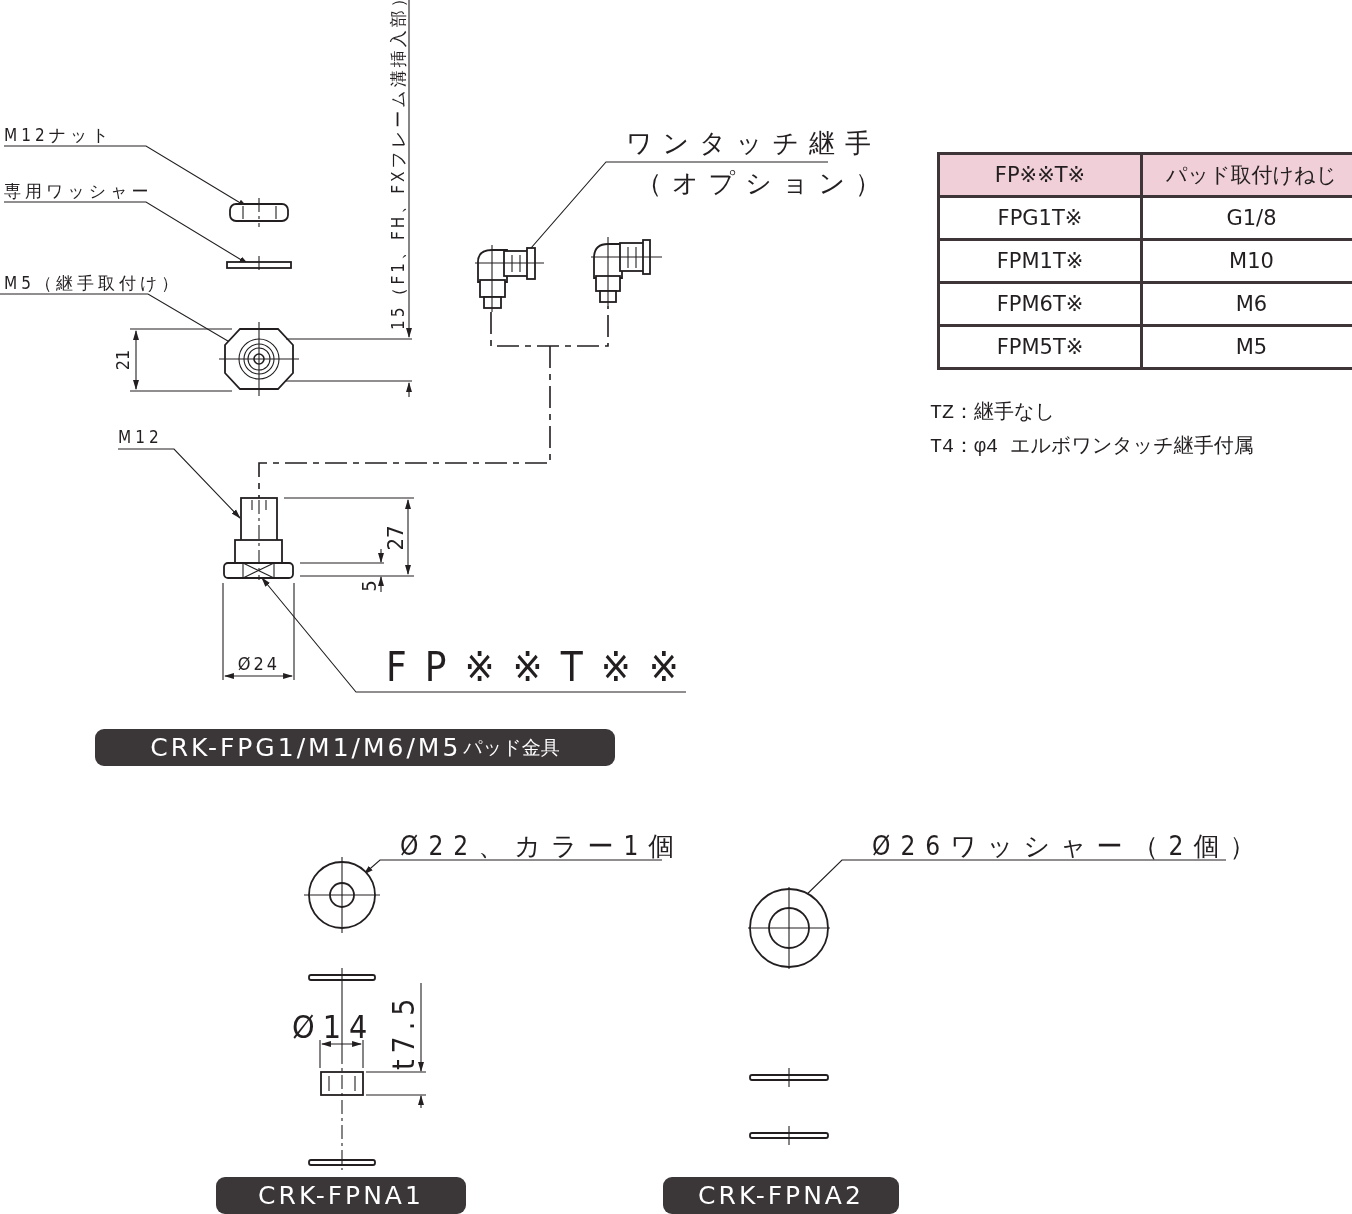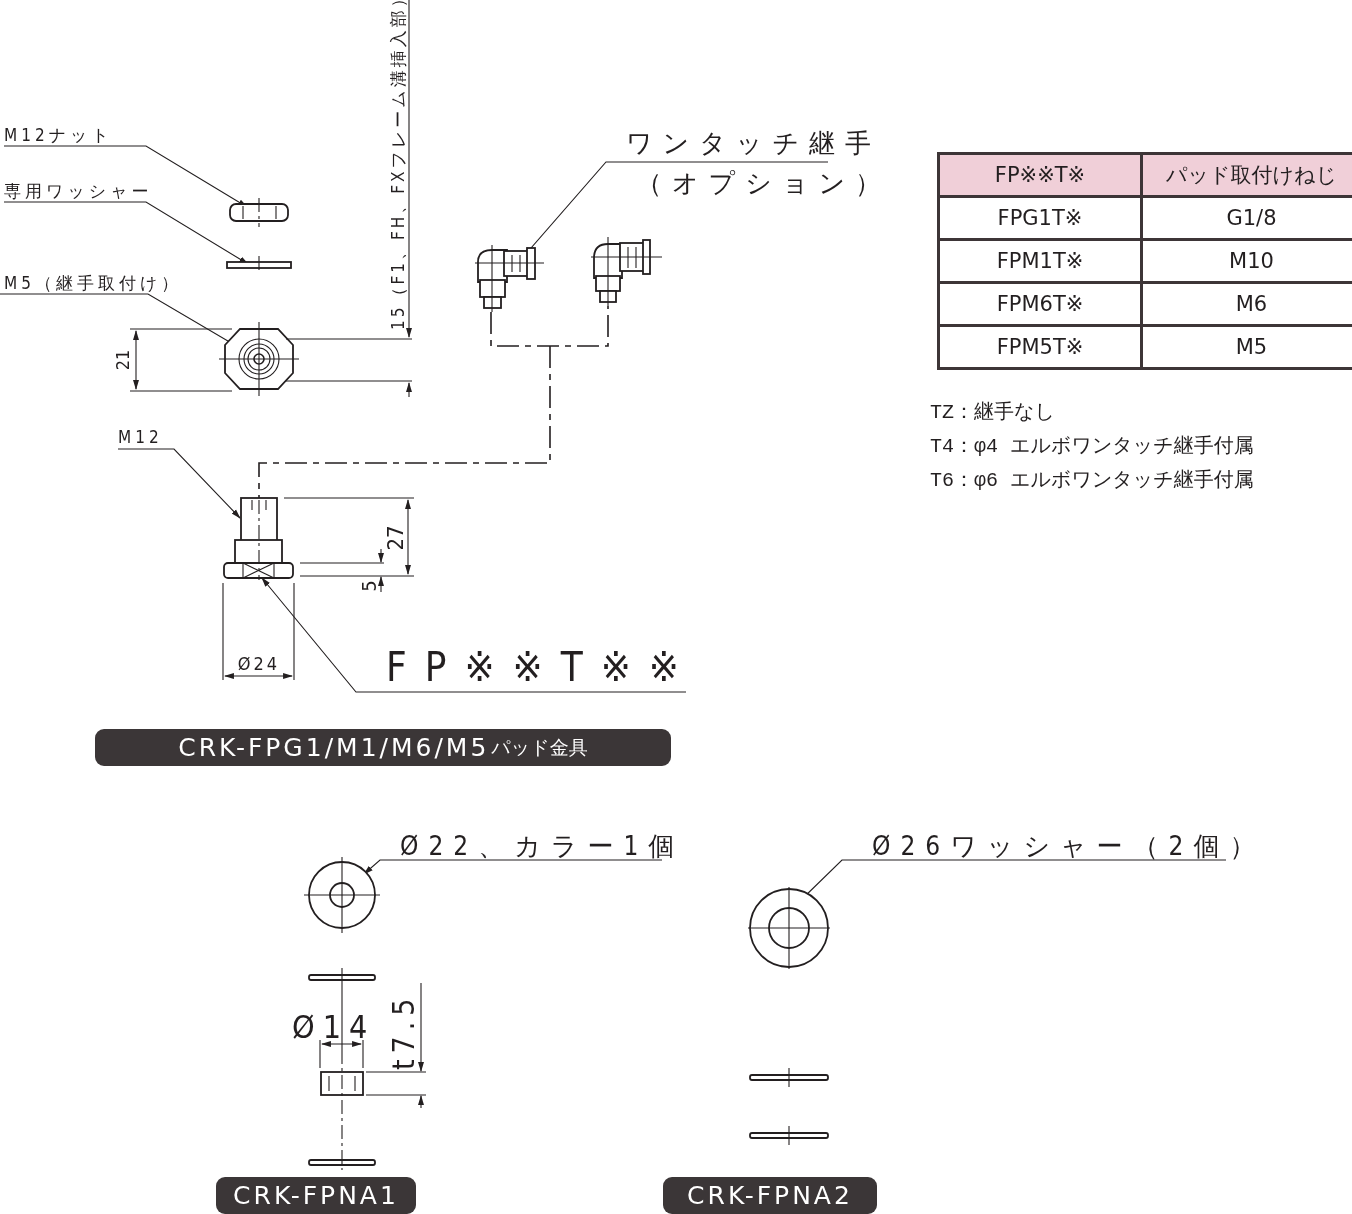--- a/index.html
+++ b/index.html
@@ -20,23 +20,23 @@
   .spec-table { position:absolute; left:925px; top:152px; width:426px; border-collapse:collapse; font-family:"DejaVu Sans", sans-serif; font-size:21px; color:#231f20;margin-left:12px; }
   .spec-table th, .spec-table td { border:3px solid #3d3537; height:40px; text-align:center; padding:0; font-weight:normal; }
   .spec-table th { background:#f0cfd8; }
   .spec-table td:first-child, .spec-table th:first-child { width:200px; }
 
   .notes { position:absolute; left:930px; top:396px; font-size:20px; line-height:34px; color:#231f20; }
   .notes div { white-space:nowrap;font-family:Liberation Mono, monospace; }
 
   .badge { position:absolute; background:#3b3637; color:#ffffff; border-radius:9px; font-family:"DejaVu Sans", sans-serif; display:flex; align-items:center; justify-content:center; letter-spacing:3px; }
   .badge .sub { font-size:19px; letter-spacing:0; margin-left:2px; }
-  .b1 { left:95px; top:729px; width:576px; height:37px; font-size:25px; }
-  .b2 { left:216px; top:1177px; width:200px; height:37px; font-size:25px; }
-  .b3 { left:663px; top:1177px; width:214px; height:37px; font-size:25px;justify-content:center; }
+  .b1 { left:95px; top:729px; width:520px; height:37px; font-size:25px; }
+  .b2 { left:216px; top:1177px; width:250px; height:37px; font-size:25px; }
+  .b3 { left:663px; top:1177px; width:236px; height:37px; font-size:25px;justify-content:center; }
 </style>
 </head>
 <body>
 
 <svg id="drawing" width="1352" height="1214" viewBox="0 0 1352 1214">
   <defs>
     <marker id="arr" viewBox="0 0 10 10" refX="9" refY="5" markerWidth="9" markerHeight="9" orient="auto-start-reverse">
       <path d="M0,2 L10,5 L0,8 z" class="arrow"></path>
     </marker>
   </defs>
@@ -233,21 +233,20 @@
     <tr>
       <td>FPM5T※</td>
       <td>M5</td>
     </tr>
   </tbody>
 </table>
 
 <div class="notes">
   <div>TZ：継手なし</div>
   <div>T4：φ4 エルボワンタッチ継手付属</div>
-  <div>T6：φ6 エルボワンタッチ継手付属</div>
 </div>
 
 <div class="badge b1">
   <span>CRK-FPG1/M1/M6/M5</span>
   <span class="sub">パッド金具</span>
 </div>
 <div class="badge b2">
   <span>CRK-FPNA1</span>
 </div>
 <div class="badge b3">

